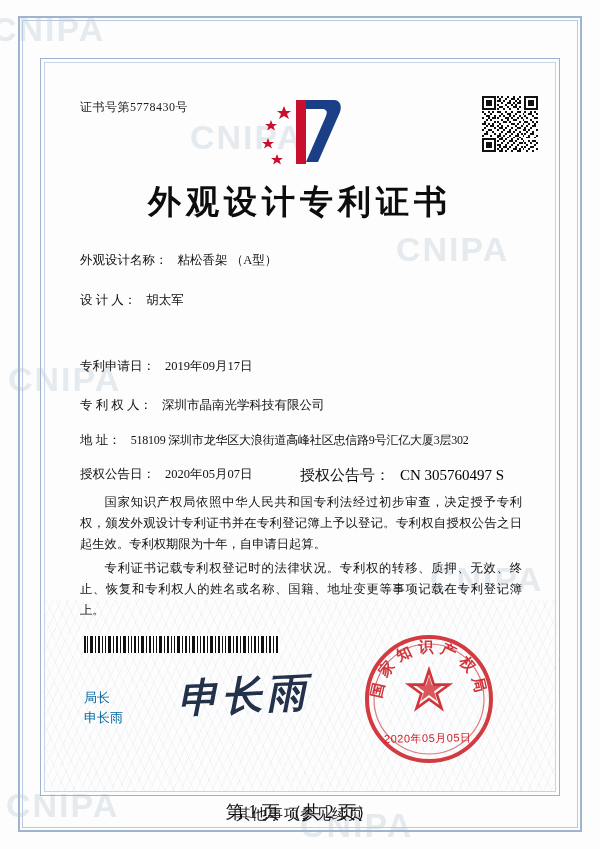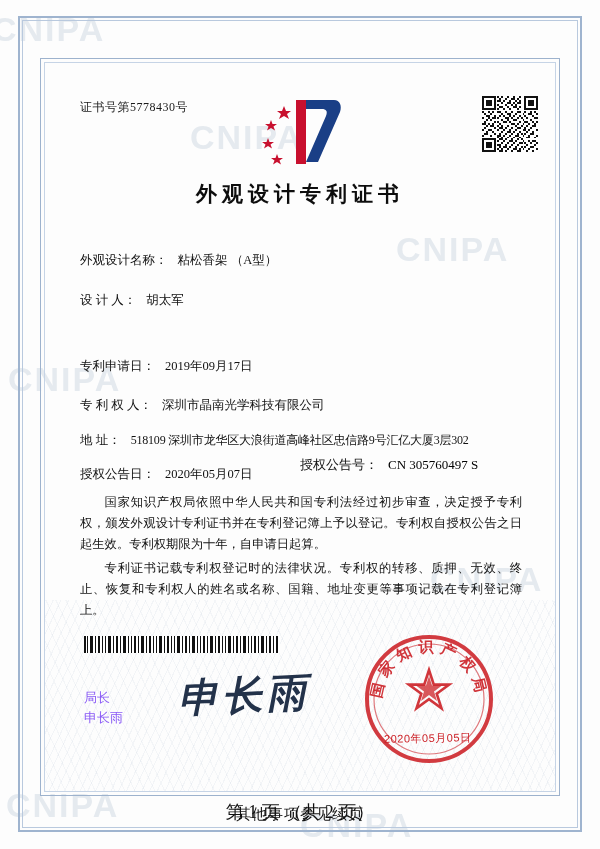--- a/index.html
+++ b/index.html
@@ -90,21 +90,21 @@
   #qr {
     position: absolute;
     right: 62px; top: 96px;
     width: 56px; height: 56px;
   }
 
   #cert-title {
     position: absolute;
     left: 0; right: 0; top: 180px;
     text-align: center;
-    font-size: 21px;
+    font-size: 33px;
     font-weight: bold;
     letter-spacing: 5px;
     color: #0d0d0d;
     font-family: "Liberation Serif", serif;
   }
 
   
   .field {
     position: absolute;
     left: 80px;
@@ -127,22 +127,22 @@
   #row-patentno { top: 326px; }
   #row-appdate  { top: 358px; }
   #row-owner    { top: 397px; }
   #row-address  { top: 432px; font-family: Liberation Serif, serif; }
   #row-grant    { top: 466px; }
 
   #row-address .f-value { letter-spacing: -0.2px; font-size: 12px;}
   #grant-no {
     position: absolute;
     left: 300px;
-    top: 456px;
-    font-size: 13px;
+    top: 466px;
+    font-size: 15px;
     white-space: nowrap;
     text-align: right;
   }
 
   
   .para {
     position: absolute;
     left: 80px;
     width: 442px;
     font-size: 12.3px;
@@ -163,21 +163,21 @@
     height: 17px;
   }
 
   
   #sig-label {
     position: absolute;
     left: 84px;
     top: 688px;
     font-size: 13px;
     line-height: 20px;
-    color: #8b5cf6;
+    color: #0369a1;
   }
   #sig-script {
     position: absolute;
     left: 178px;
     top: 668px;
     font-size: 40px;
     font-family: "Liberation Serif", serif;
     font-style: italic;
     font-weight: bold;
     color: #23324a;

